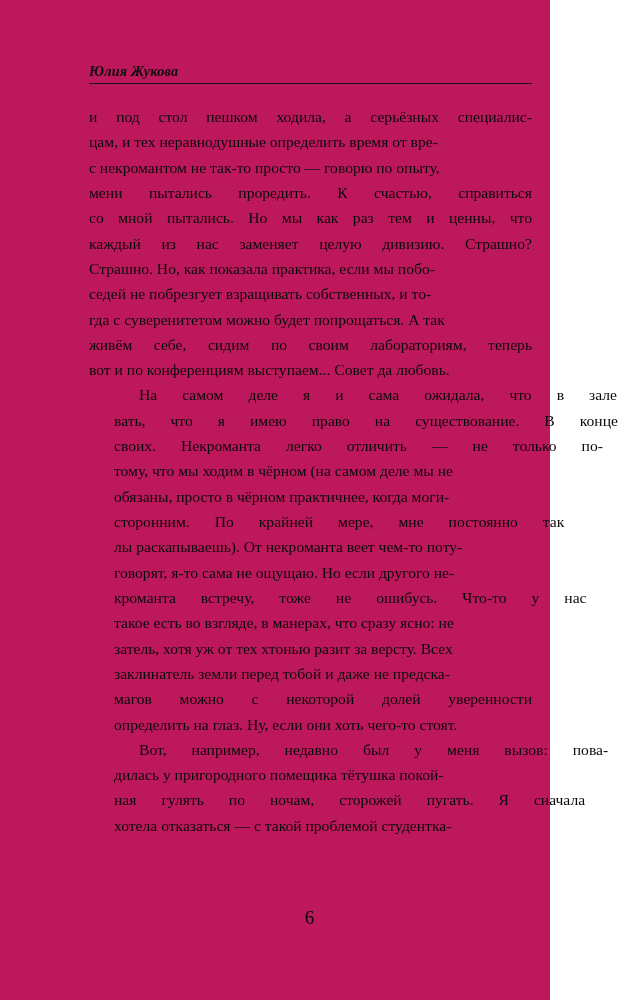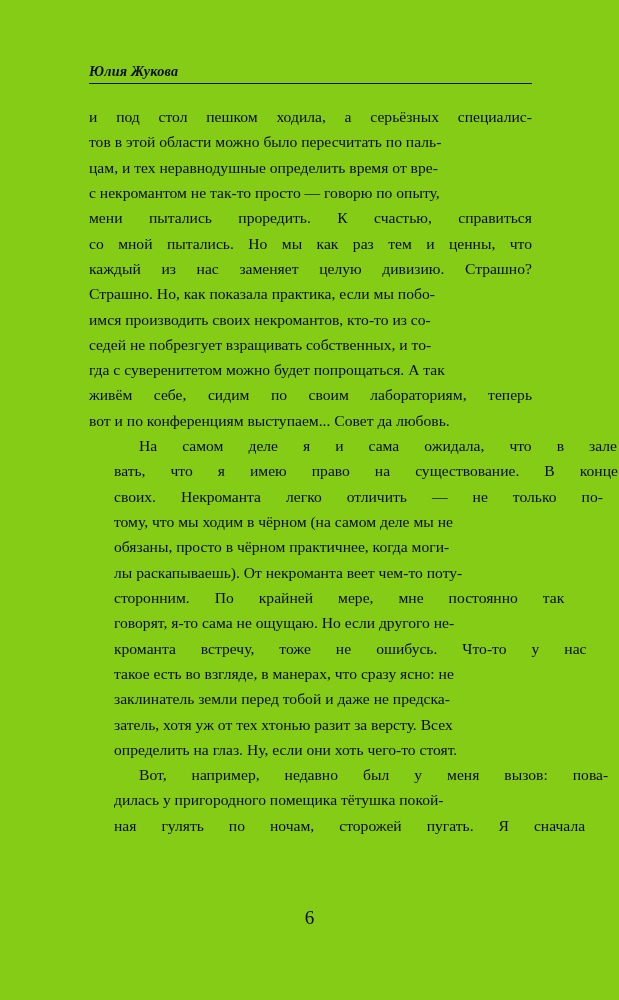--- a/index.html
+++ b/index.html
@@ -14,23 +14,23 @@
     overflow: hidden;
     font-family: "Liberation Serif", "DejaVu Serif", serif;
     color: #000000;
     -webkit-font-smoothing: antialiased;
   }
 
   .page {
     position: absolute;
     left: 0;
     top: 0;
-    width: 619px;
+    width: 550px;
     height: 1000px;
-    background: #84cc16;
+    background: #be185d;
   }
 
   
   .running-head {
     position: absolute;
     left: 89px;
     top: 62px;
     width: 443px;
   }
   .running-head-title {
@@ -127,21 +127,20 @@
         <span class="line just">
           <span class="w">и</span>
           <span class="w">под</span>
           <span class="w">стол</span>
           <span class="w">пешком</span>
           <span class="w">ходила,</span>
           <span class="w">а</span>
           <span class="w">серьёзных</span>
           <span class="w">специалис-</span>
         </span>
-        <span class="line last">тов в этой области можно было пересчитать по паль-</span>
         <span class="line last">цам, и тех неравнодушные определить время от вре-</span>
         <span class="line last">с некромантом не так-то просто — говорю по опыту,</span>
         <span class="line just">
           <span class="w">мени</span>
           <span class="w">пытались</span>
           <span class="w">проредить.</span>
           <span class="w">К</span>
           <span class="w">счастью,</span>
           <span class="w">справиться</span>
         </span>
@@ -161,21 +160,20 @@
         <span class="line just">
           <span class="w">каждый</span>
           <span class="w">из</span>
           <span class="w">нас</span>
           <span class="w">заменяет</span>
           <span class="w">целую</span>
           <span class="w">дивизию.</span>
           <span class="w">Страшно?</span>
         </span>
         <span class="line last">Страшно. Но, как показала практика, если мы побо-</span>
-        <span class="line last">имся производить своих некромантов, кто-то из со-</span>
         <span class="line last">седей не побрезгует взращивать собственных, и то-</span>
         <span class="line last">гда с суверенитетом можно будет попрощаться. А так</span>
         <span class="line just">
           <span class="w">живём</span>
           <span class="w">себе,</span>
           <span class="w">сидим</span>
           <span class="w">по</span>
           <span class="w">своим</span>
           <span class="w">лабораториям,</span>
           <span class="w">теперь</span>
@@ -212,44 +210,52 @@
           <span class="w">Некроманта</span>
           <span class="w">легко</span>
           <span class="w">отличить</span>
           <span class="w">—</span>
           <span class="w">не</span>
           <span class="w">только</span>
           <span class="w">по-</span>
         </span>
         <span class="line last">тому, что мы ходим в чёрном (на самом деле мы не</span>
         <span class="line last">обязаны, просто в чёрном практичнее, когда моги-</span>
-        <span class="line last">лы раскапываешь). От некроманта веет чем-то поту-</span>
         <span class="line just">
           <span class="w">сторонним.</span>
           <span class="w">По</span>
           <span class="w">крайней</span>
           <span class="w">мере,</span>
           <span class="w">мне</span>
           <span class="w">постоянно</span>
           <span class="w">так</span>
         </span>
+        <span class="line last">лы раскапываешь). От некроманта веет чем-то поту-</span>
         <span class="line last">говорят, я-то сама не ощущаю. Но если другого не-</span>
         <span class="line just">
           <span class="w">кроманта</span>
           <span class="w">встречу,</span>
           <span class="w">тоже</span>
           <span class="w">не</span>
           <span class="w">ошибусь.</span>
           <span class="w">Что-то</span>
           <span class="w">у</span>
           <span class="w">нас</span>
         </span>
         <span class="line last">такое есть во взгляде, в манерах, что сразу ясно: не</span>
+        <span class="line last">затель, хотя уж от тех хтонью разит за версту. Всех</span>
         <span class="line last">заклинатель земли перед тобой и даже не предска-</span>
-        <span class="line last">затель, хотя уж от тех хтонью разит за версту. Всех</span>
+        <span class="line just">
+          <span class="w">магов</span>
+          <span class="w">можно</span>
+          <span class="w">с</span>
+          <span class="w">некоторой</span>
+          <span class="w">долей</span>
+          <span class="w">уверенности</span>
+        </span>
         <span class="line last">определить на глаз. Ну, если они хоть чего-то стоят.</span>
       </p>
       <p class="para indent">
         <span class="line just ind">
           <span class="w">Вот,</span>
           <span class="w">например,</span>
           <span class="w">недавно</span>
           <span class="w">был</span>
           <span class="w">у</span>
           <span class="w">меня</span>
@@ -260,20 +266,21 @@
         <span class="line just">
           <span class="w">ная</span>
           <span class="w">гулять</span>
           <span class="w">по</span>
           <span class="w">ночам,</span>
           <span class="w">сторожей</span>
           <span class="w">пугать.</span>
           <span class="w">Я</span>
           <span class="w">сначала</span>
         </span>
+        <span class="line last">хотела отказаться — с такой проблемой студентка-</span>
       </p>
     </div>
 
   <div class="folio">
     <span class="folio-number">6</span>
   </div>
 
 </div>
 
 </body></html>

